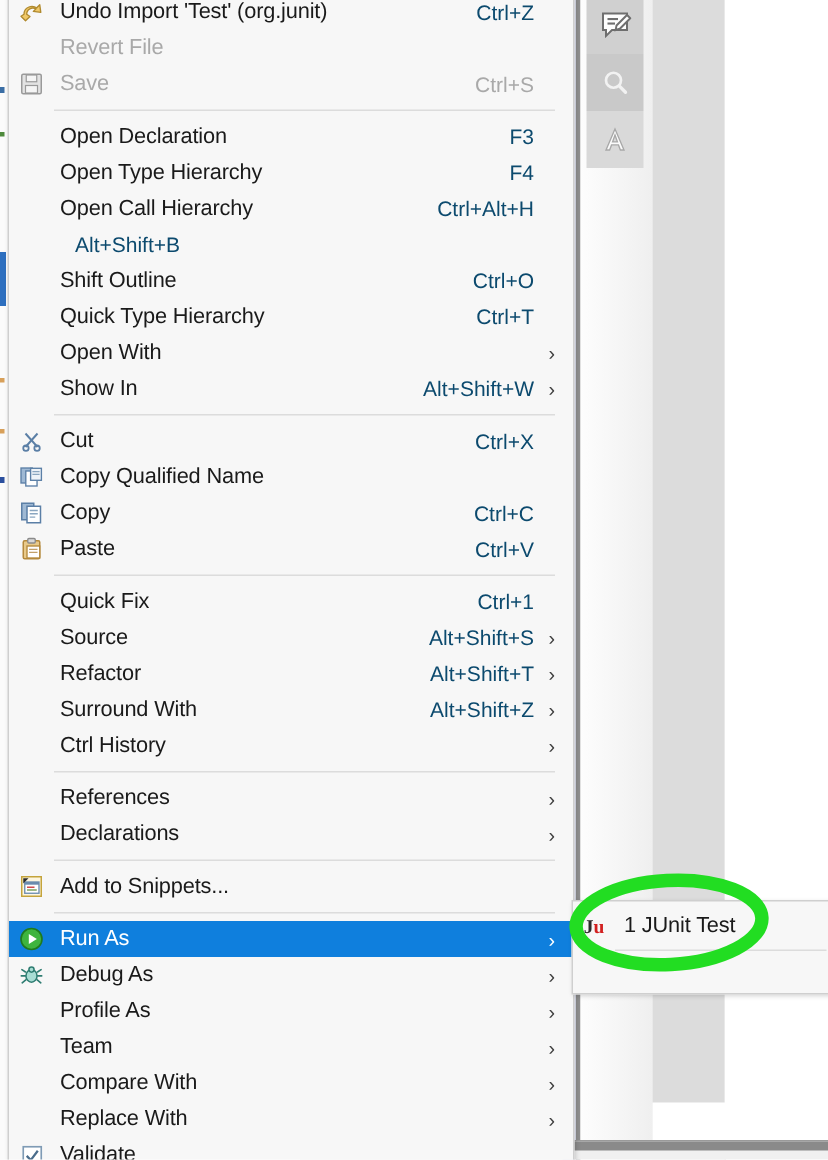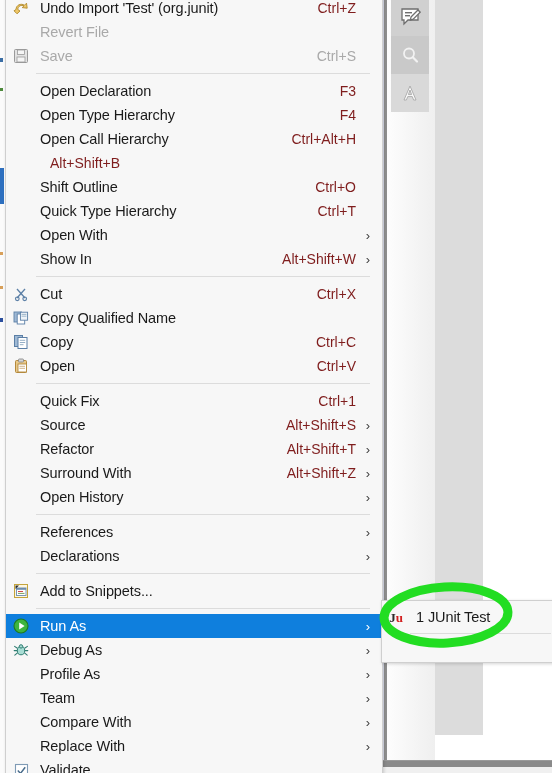--- a/index.html
+++ b/index.html
@@ -41,21 +41,21 @@
   #context-menu{
     position:absolute;left:5px;top:-4px;width:378px;height:780px;
     background:#f7f7f7;border:1px solid #cfcfcf;border-top:none;
     box-shadow:1px 1px 3px rgba(0,0,0,.17);
     font-size:14.5px;color:#1a1a1a;box-sizing:border-box;
   }
   .mi{position:relative;display:flex;align-items:center;height:24px;padding:0 12px 0 0;
       box-sizing:border-box;white-space:nowrap;}
   .mi .ic{width:30px;min-width:30px;height:24px;display:flex;align-items:center;justify-content:center;}
   .mi .lbl{flex:1;padding-left:4px;letter-spacing:-0.1px;}
-  .mi .acc{color:#7f1d1d;font-size:14px;padding-left:14px;}
+  .mi .acc{color:#0c4a6e;font-size:14px;padding-left:14px;}
   .mi .arw{width:14px;min-width:14px;text-align:right;font-size:13px;color:#404040;line-height:1;}
   .mi.disabled .lbl,.mi.disabled .acc{color:#a9a9a9;}
   .mi.sel{background:#0f7fdd;color:#ffffff;}
   .mi.sel .lbl,.mi.sel .acc{color:#ffffff;}
   .mi.sel .arw{color:#ffffff;}
   .sep{height:1px;background:#dcdcdc;margin:5px 12px 5px 30px;}
 
   
   #submenu{
     position:absolute;left:381px;top:600px;width:175px;height:63px;
@@ -243,21 +243,21 @@
     <div class="mi">
       <span class="ic" style="display: flex; align-items: center; justify-content: center;">
         <svg width="16" height="16" viewBox="0 0 16 16">
           <rect x="2.5" y="2.5" width="11" height="12" rx="1" fill="#e8c98a" stroke="#b4893c" stroke-width="1"></rect>
           <rect x="5.5" y="1" width="5" height="3" rx="0.8" fill="#d8d8d8" stroke="#8a8a8a" stroke-width="0.9"></rect>
           <rect x="5" y="6" width="8.5" height="8" fill="#ffffff" stroke="#b4893c" stroke-width="0.9"></rect>
           <line x1="6.4" y1="8.3" x2="12" y2="8.3" stroke="#c2a06a" stroke-width="0.8"></line>
           <line x1="6.4" y1="10.3" x2="12" y2="10.3" stroke="#c2a06a" stroke-width="0.8"></line>
         </svg>
       </span>
-      <span class="lbl">Open</span>
+      <span class="lbl">Paste</span>
       <span class="acc">Ctrl+V</span>
       <span class="arw" style="visibility: hidden;">›</span>
     </div>
     <div class="sep"></div>
     <div class="mi">
       <span class="ic" style="display: flex; align-items: center; justify-content: center;"></span>
       <span class="lbl">Quick Fix</span>
       <span class="acc">Ctrl+1</span>
       <span class="arw" style="visibility: hidden;">›</span>
     </div>
@@ -274,21 +274,21 @@
       <span class="arw">›</span>
     </div>
     <div class="mi">
       <span class="ic" style="display: flex; align-items: center; justify-content: center;"></span>
       <span class="lbl">Surround With</span>
       <span class="acc">Alt+Shift+Z</span>
       <span class="arw">›</span>
     </div>
     <div class="mi">
       <span class="ic" style="display: flex; align-items: center; justify-content: center;"></span>
-      <span class="lbl">Open History</span>
+      <span class="lbl">Ctrl History</span>
       <span class="arw">›</span>
     </div>
     <div class="sep"></div>
     <div class="mi">
       <span class="ic" style="display: flex; align-items: center; justify-content: center;"></span>
       <span class="lbl">References</span>
       <span class="arw">›</span>
     </div>
     <div class="mi">
       <span class="ic" style="display: flex; align-items: center; justify-content: center;"></span>

